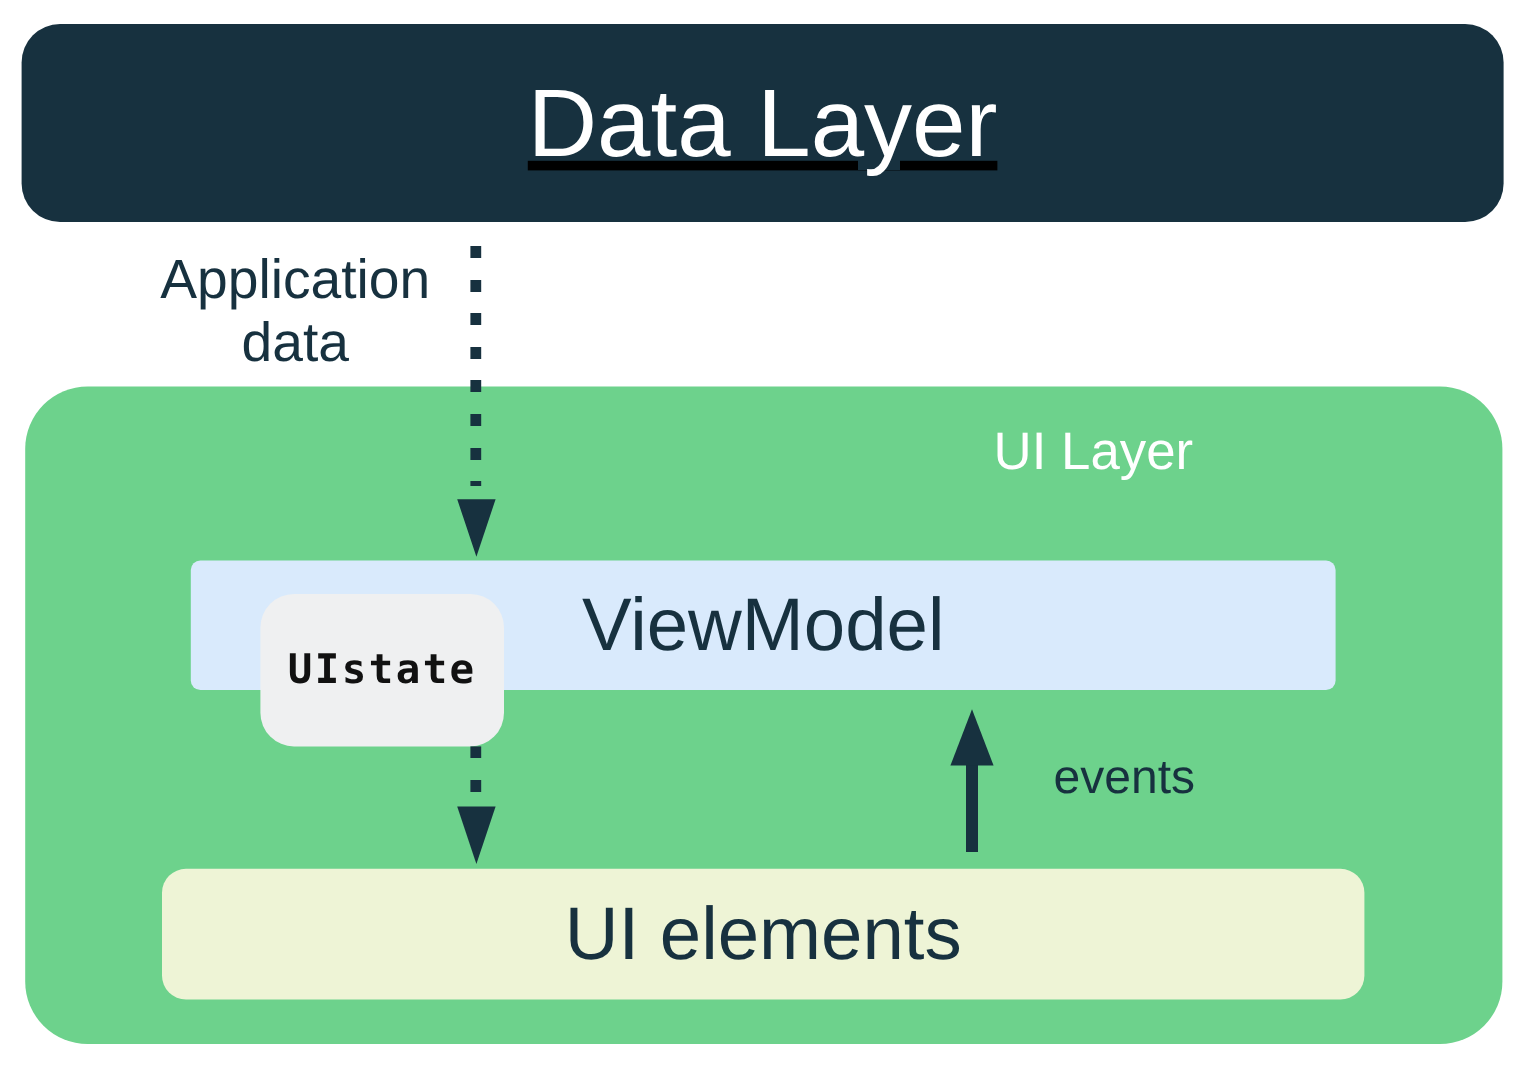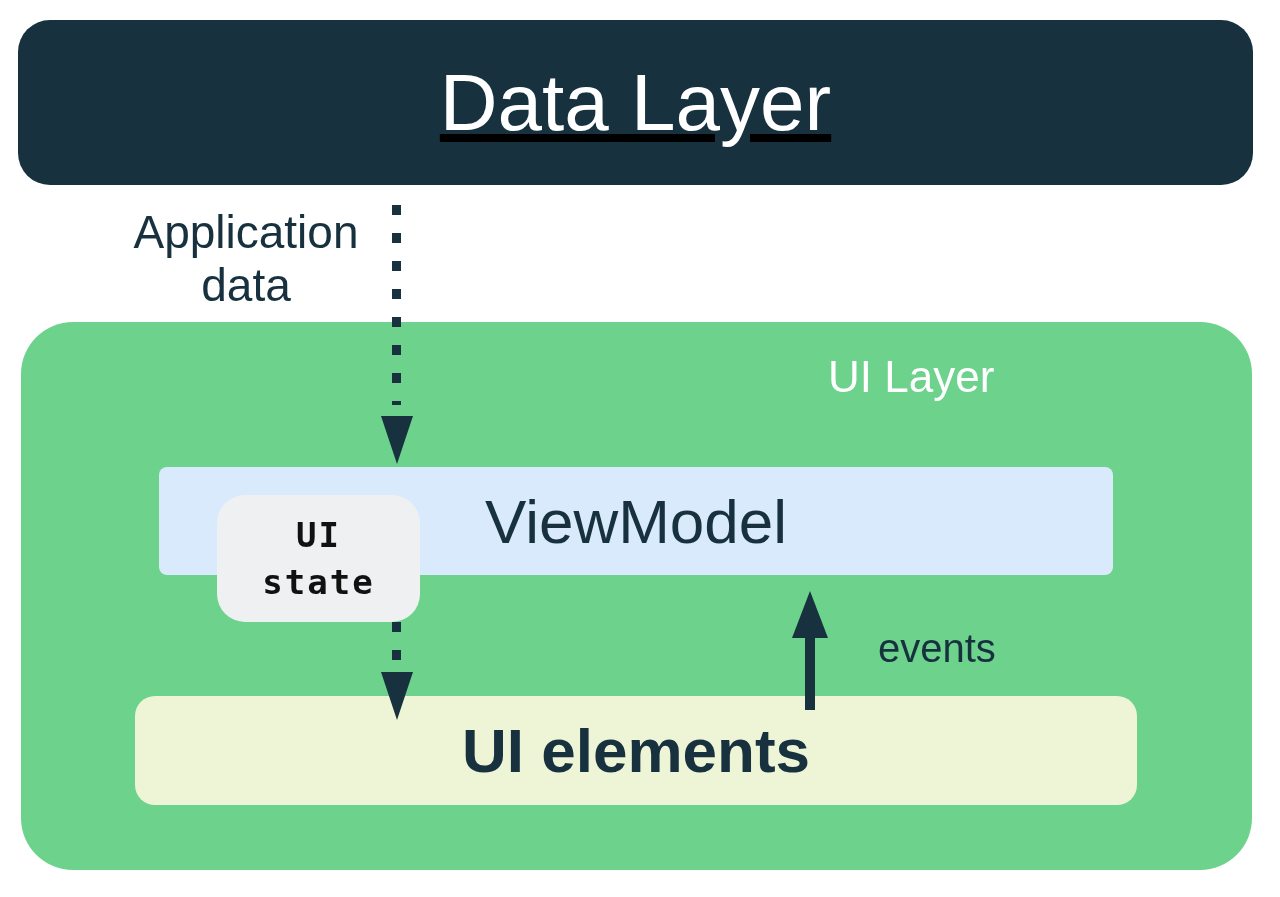--- a/index.html
+++ b/index.html
@@ -51,38 +51,38 @@
     background: var(--light_blue, #D9EAFC);
     border-radius: 8px;
     display: flex; align-items: center; justify-content: center;
   }
   .viewmodel-label {
     color: var(--navy, #17313F);
     font-size: 62px;
   }
   .ui-elements-box {
     position: absolute;
-    left: 135px; top: 696px;
+    left: 135px; top: 724px;
     width: 1002px; height: 109px;
     background: var(--cream, #EEF4D6);
     border-radius: 20px;
-    display: flex; align-items: center; justify-content: center; font-weight: bold;
+    display: flex; align-items: center; justify-content: center;
   }
   .ui-elements-label {
     color: var(--navy, #17313F);
     font-size: 62px;
   }
   
   .ui-state-badge {
     position: absolute;
     left: 217px; top: 495px;
     width: 203px; height: 127px;
     background: var(--badge_gray, #EFF0F1);
     border-radius: 28px;
-    display: flex; flex-direction: column;
+    display: flex; flex-direction: row;
     align-items: center; justify-content: center;
     z-index: 4;
   }
   .ui-state-badge span {
     display: block;
     color: var(--black, #111111);
     font-family: "DejaVu Sans Mono", monospace;
     font-weight: bold;
     font-size: 34px;
     line-height: 47px;

